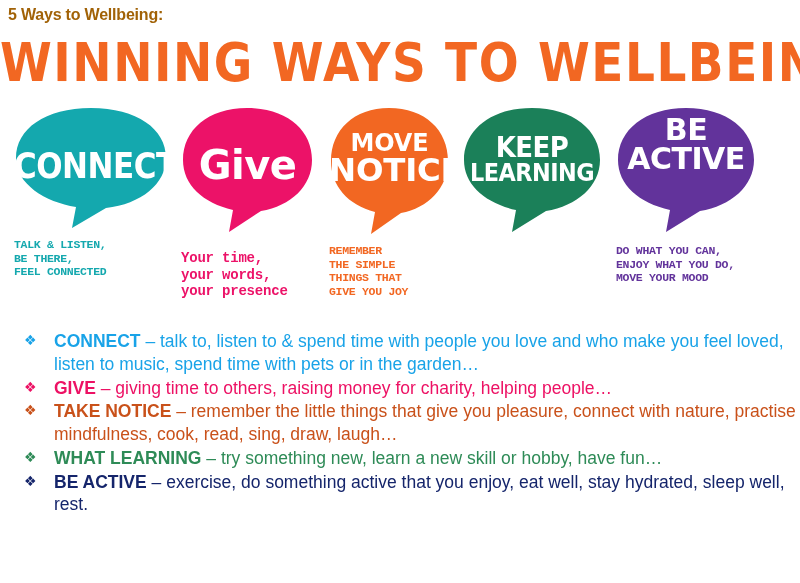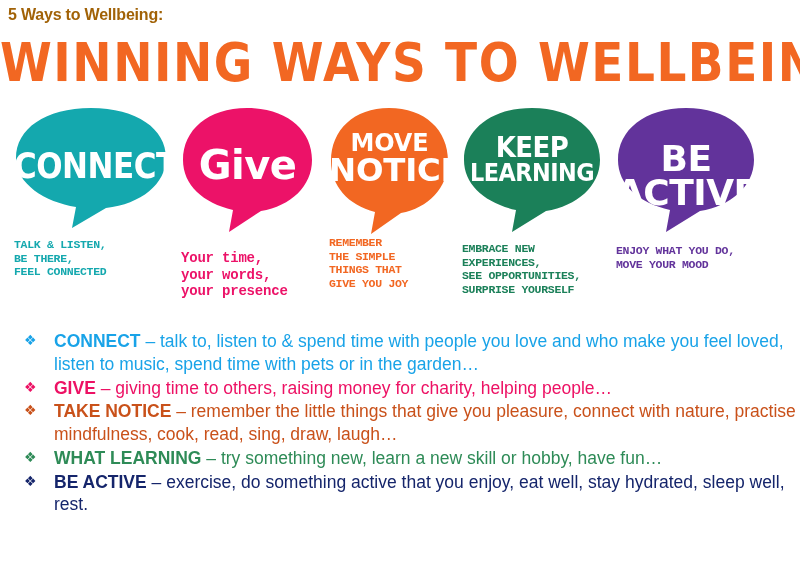--- a/index.html
+++ b/index.html
@@ -100,25 +100,25 @@
   #col-connect { left: 14px;  width: 154px; }
   #col-give    { left: 181px; width: 133px; }
   #col-take    { left: 329px; width: 121px; }
   #col-keep    { left: 462px; width: 140px; }
   #col-be      { left: 616px; width: 140px; }
 
   #col-connect .bubble-word { top: 46px; font-size: 31px; letter-spacing: -0.5px; transform: scaleY(1.12); }
   #col-give    .bubble-word { top: 40px; font-size: 40px; letter-spacing: -0.5px; }
   #col-take    .bubble-word { top: 26px; font-size: 24px; letter-spacing: -0.2px; }
   #col-keep    .bubble-word { top: 30px; font-size: 26px; letter-spacing: -0.5px; transform: scaleY(1.1);}
-  #col-be      .bubble-word { top: 36px; font-size: 36px; letter-spacing: -0.5px; }
+  #col-be      .bubble-word { top: 10px; font-size: 30px; letter-spacing: -0.5px; }
 
   #col-connect .caption-box { margin-top: 8px; color: #14A8AE; }
   #col-give    .caption-box { margin-top: 16px; color: #EC1268; }
-  #col-take    .caption-box {  color: #F26722; }
+  #col-take    .caption-box { margin-top: 8px;  color: #F26722; }
   #col-keep    .caption-box { margin-top: 8px;  color: #1B8059; }
   #col-be      .caption-box { margin-top: 10px; color: #62339B; }
 
   .word-line2 { display: block; }
 
   
   .bullets {
     position: absolute;
     left: 0;
     top: 330px;
@@ -211,40 +211,35 @@
       <div class="bubble">
         <svg viewBox="0 0 140 128" xmlns="http://www.w3.org/2000/svg" aria-hidden="true">
           <path d="M70 2 C111 2 138 24 138 54 C138 80 115 100 84 105
                    L50 126 L54 104 C23 97 2 79 2 54 C2 24 29 2 70 2 Z" fill="#1B8059"></path>
         </svg>
         <div class="bubble-word">
           <span>KEEP</span>
           <span class="word-line2" style="font-size:0.86em">LEARNING</span>
         </div>
       </div>
-      <div class="caption-box caption">
-        <span class="word-line2">EMBRACE NEW</span>
-        <span class="word-line2">EXPERIENCES,</span>
-        <span class="word-line2">SEE OPPORTUNITIES,</span>
-        <span class="word-line2">SURPRISE YOURSELF</span>
-      </div>
     </div>
 
     <div class="bubble-col" id="col-be">
       <div class="bubble">
         <svg viewBox="0 0 140 128" xmlns="http://www.w3.org/2000/svg" aria-hidden="true">
           <path d="M70 2 C111 2 138 24 138 54 C138 80 115 100 84 105
                    L50 126 L54 104 C23 97 2 79 2 54 C2 24 29 2 70 2 Z" fill="#62339B"></path>
         </svg>
         <div class="bubble-word">
           <span>BE</span>
           <span class="word-line2">ACTIVE</span>
         </div>
       </div>
       <div class="caption-box caption">
+        <span class="word-line2">DO WHAT YOU CAN,</span>
         <span class="word-line2">ENJOY WHAT YOU DO,</span>
         <span class="word-line2">MOVE YOUR MOOD</span>
       </div>
     </div>
 
   </div>
 </div>
 
 <div class="bullets">
 

